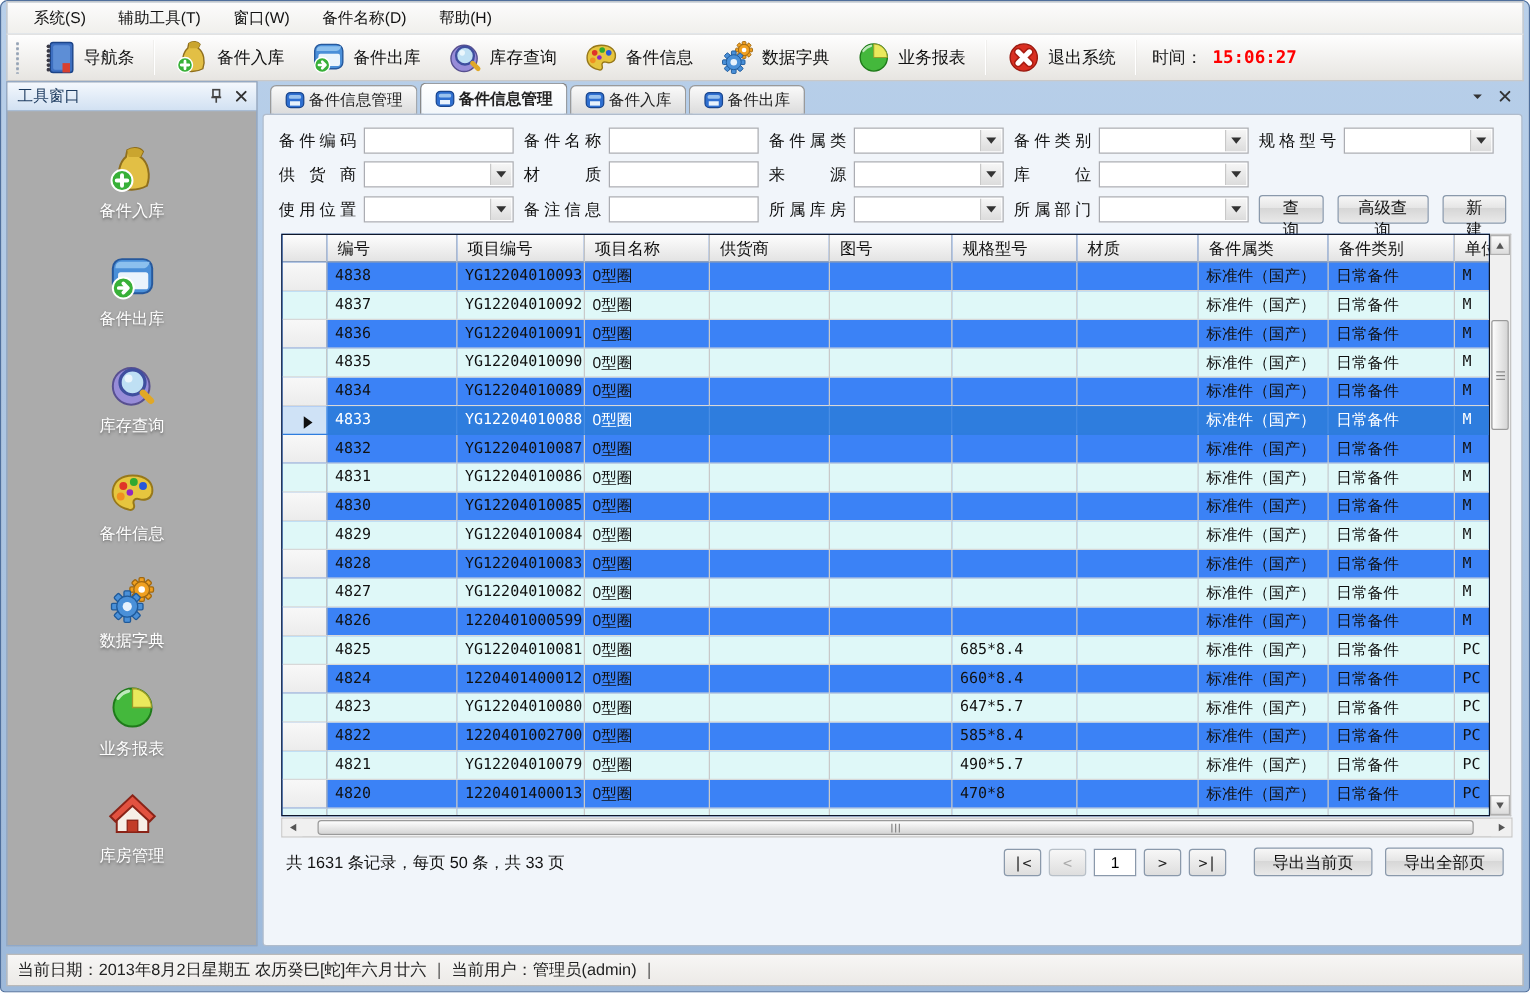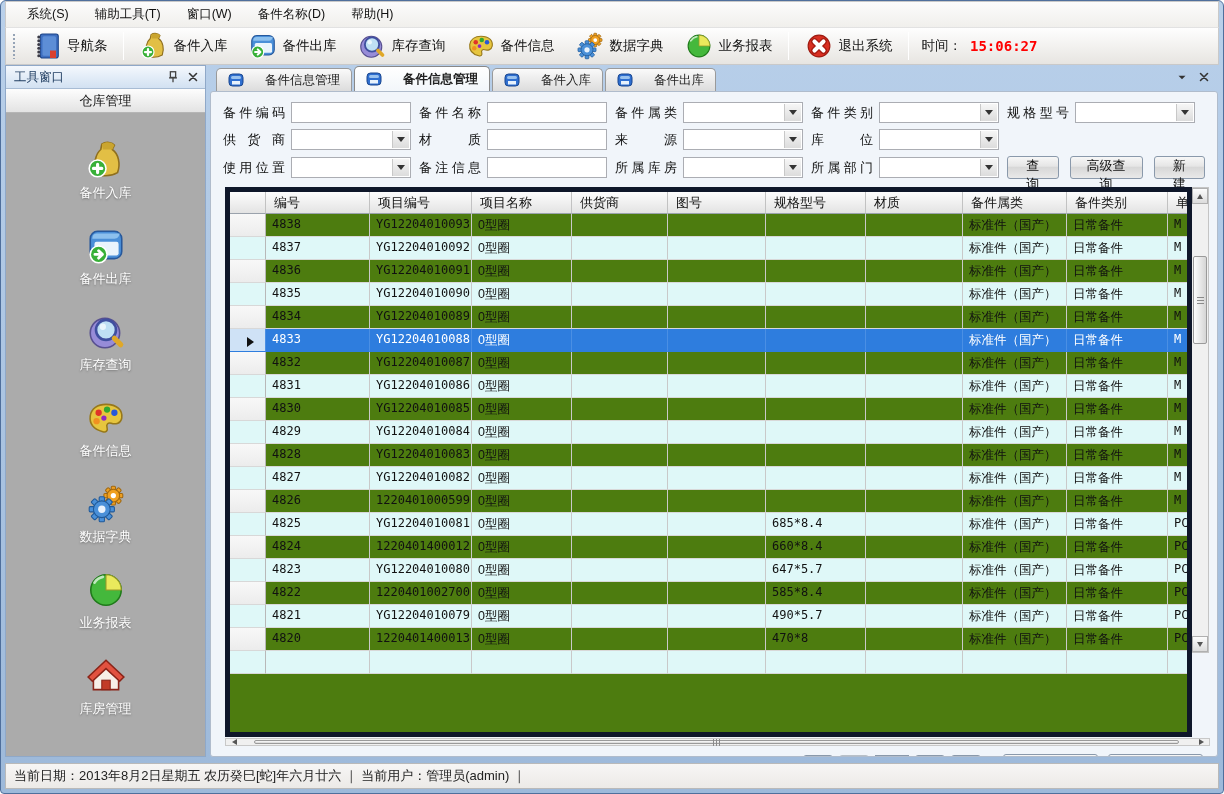--- a/index.html
+++ b/index.html
@@ -51,21 +51,21 @@
   .sb-group { height:24px; background:linear-gradient(#fdfdfd,#e3e3e3); border-bottom:1px solid #b5b5b5;
     display:flex; align-items:center; justify-content:center; font-size:13px; color:#111; }
   .sb-body { flex:1; display:flex; flex-direction:column; align-items:center; padding-top:26px; gap:23px; overflow:hidden; }
   .sb-item { display:flex; flex-direction:column; align-items:center; gap:3px; cursor:default; }
   .sb-item .icw { width:42px; height:42px; }
   .sb-label { font-size:13px; color:#fff; text-shadow:0 1px 2px rgba(60,60,60,.55); }
   .splitter { width:4px; }
   
   .main { flex:1; display:flex; flex-direction:column; min-width:0; }
   .tabstrip { height:26px; display:flex; align-items:flex-end; padding-left:6px; position:relative; }
-  .tab { display:flex; align-items:center; gap:21px; height:23px; padding:0 11px;
+  .tab { display:flex; align-items:center; gap:3px; height:23px; padding:0 11px;
     background:linear-gradient(#fafafa,#dcdcdc); border:1px solid #9a9a9a; border-bottom:none;
     border-radius:5px 5px 0 0; margin-right:2px; font-size:12.5px; color:#222; cursor:default; }
   .tab .icw { width:16px; height:16px; }
   .tab.active { background:linear-gradient(#ffffff,#f2f6fa); font-weight:bold; height:25px; border-color:#888; }
   .tabstrip-tools { position:absolute; right:8px; top:5px; display:flex; gap:8px; }
   .tabstrip-tools .icw { width:14px; height:14px; }
   .panel { flex:1; background:#f1f5fa; border:1px solid #b0bccc; border-radius:3px; margin-right:1px;
     display:flex; flex-direction:column; overflow:hidden; padding:8px 8px 0 8px; }
   
   .form { display:flex; flex-direction:column; gap:6px; padding:2px 4px 8px 4px; }
@@ -78,21 +78,21 @@
   .sel-btn { position:absolute; right:1px; top:1px; bottom:1px; width:17px;
     background:linear-gradient(#f6f6f6,#dcdcdc); border-left:1px solid #c8c8c8;
     display:flex; align-items:center; justify-content:center; }
   .tri-down { width:0; height:0; border-left:4px solid transparent; border-right:4px solid transparent; border-top:5px solid #333; }
   .form-buttons { margin-left:auto; display:flex; gap:11px; }
   .btn { height:23px; padding:0 14px; font-size:13px; color:#111;
     background:linear-gradient(#f7f7f7,#e5e5e5 45%,#d6d6d6 46%,#e9e9e9);
     border:1px solid #8a99ab; border-radius:3px; cursor:default; }
   
   .table-zone { display:flex; margin-left:6px; }
-  .gridwrap { width:968px; height:550px; overflow:hidden; border:5px solid #0f172a; background:#4d7c0f; }
+  .gridwrap { width:968px; height:466px; overflow:hidden; border:1px solid #0f172a; background:#3b82f6; }
   .trow { display:flex; width:990px; }
   .hcell { height:22px; background:linear-gradient(#fdfdfd,#e3e3e3); border-right:1px solid #c2c2c2;
     border-bottom:1px solid #9aa2ac; font-size:13px; color:#111; padding:2px 0 0 8px; white-space:nowrap; overflow:hidden; }
   .cell { height:23px; border-right:1px solid #c9c9c9; border-bottom:1px solid #d8d8d8;
     font-size:12.5px; color:#111; padding:3px 0 0 6px; white-space:nowrap; overflow:hidden; }
   .mono { font-family:"DejaVu Sans Mono",monospace; font-size:12px; }
   .selcell { background:linear-gradient(#f8f8f8,#ececec); border-right:1px solid #b8b8b8; display:flex; align-items:center; justify-content:center; }
   .row-cyan .cell { background:#dff8f8; }
   .row-sel .cell { background:#2e7dde; color:#fff; border-right-color:#4a8fe4; border-bottom-color:#2e7dde; }
   .row-sel .selcell { background:#cfe2f6; }
@@ -329,21 +329,20 @@
             <svg class="ic" width="14" height="14">
               <use href="#sym-pin"></use>
             </svg>
           </span>
         <span class="sb-tool">
             <svg class="ic" width="14" height="14">
               <use href="#sym-x"></use>
             </svg>
           </span>
       </div>
-      <div class="sb-group">仓库管理</div>
       <div class="sb-body" id="sbody">
           <div class="sb-item">
             <span class="icw">
               <svg class="ic" width="42" height="42">
                 <use href="#sym-inbound"></use>
               </svg>
             </span>
             <span class="sb-label">备件入库</span>
           </div>
           <div class="sb-item">

